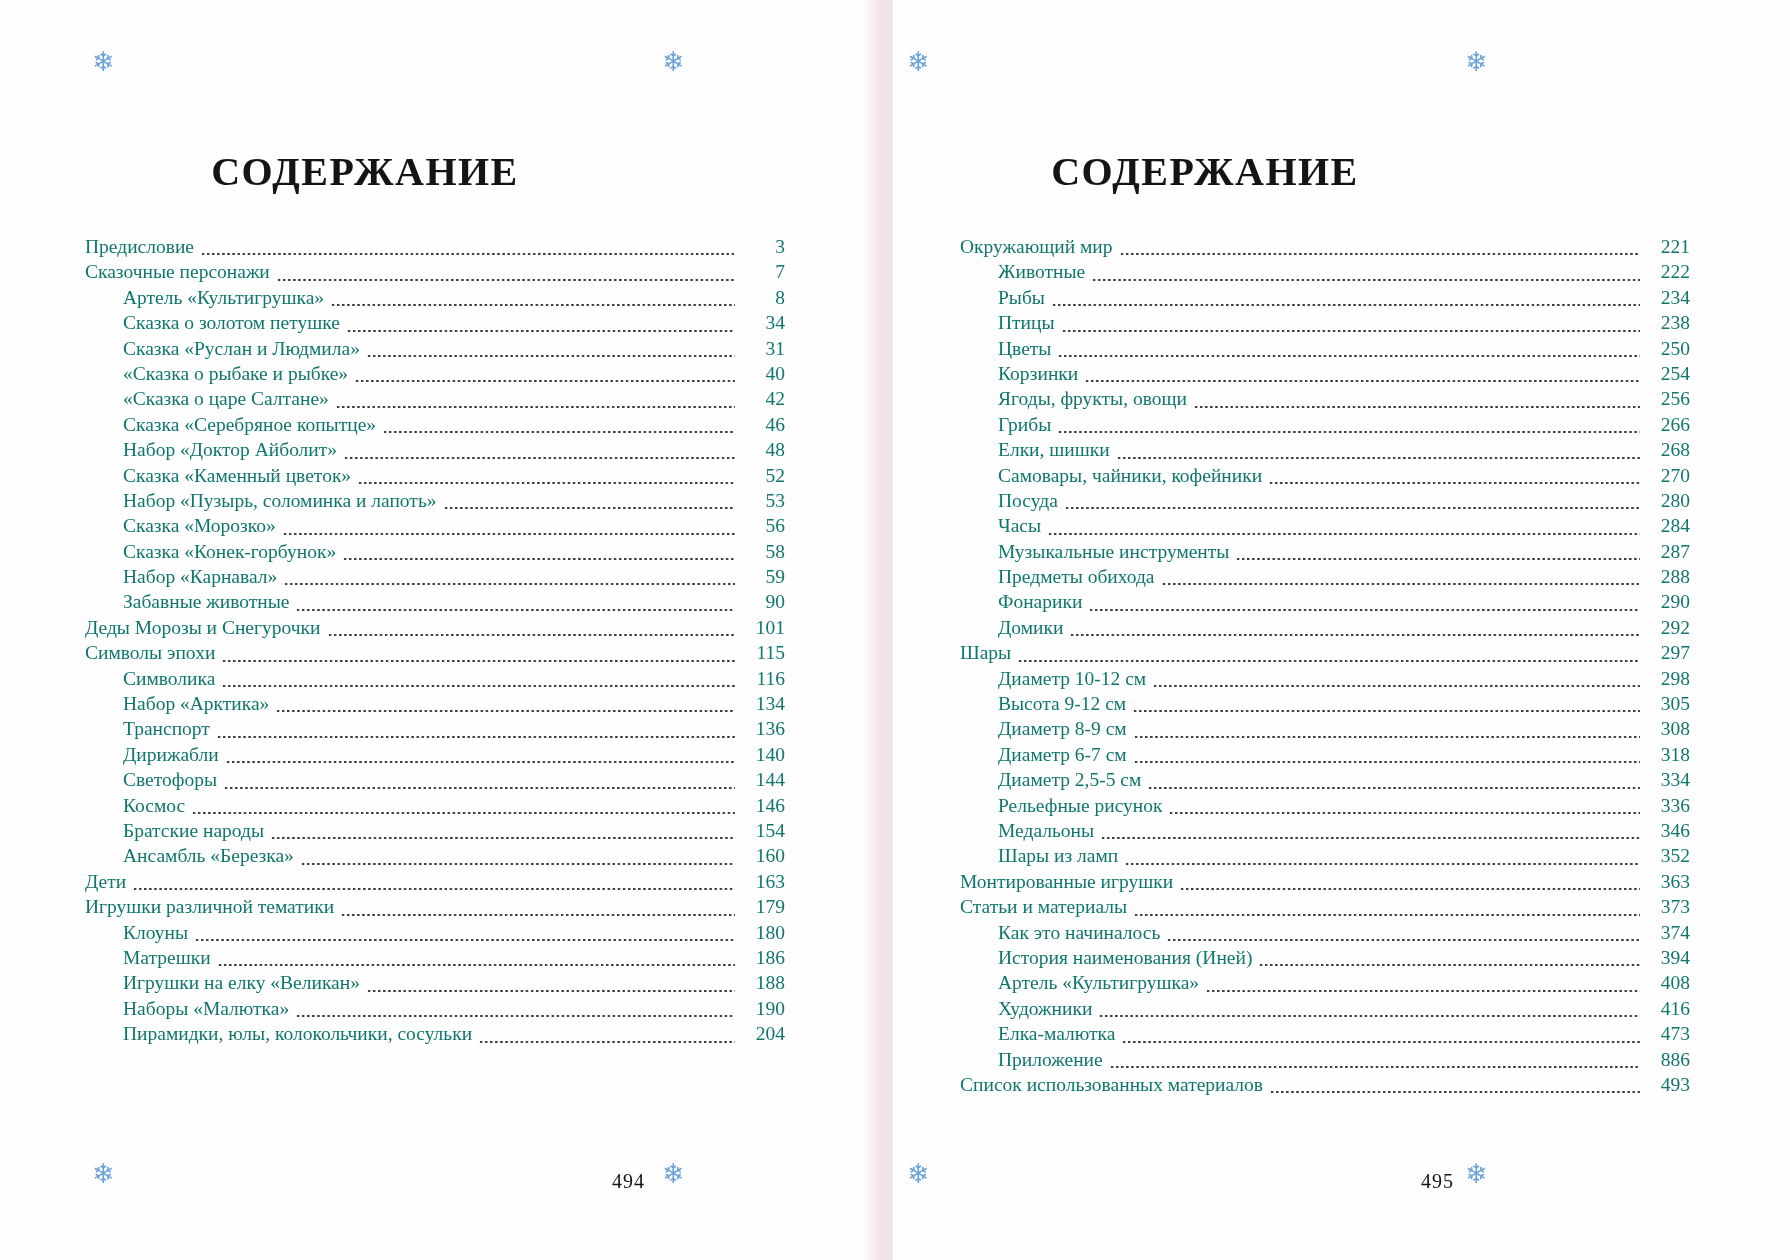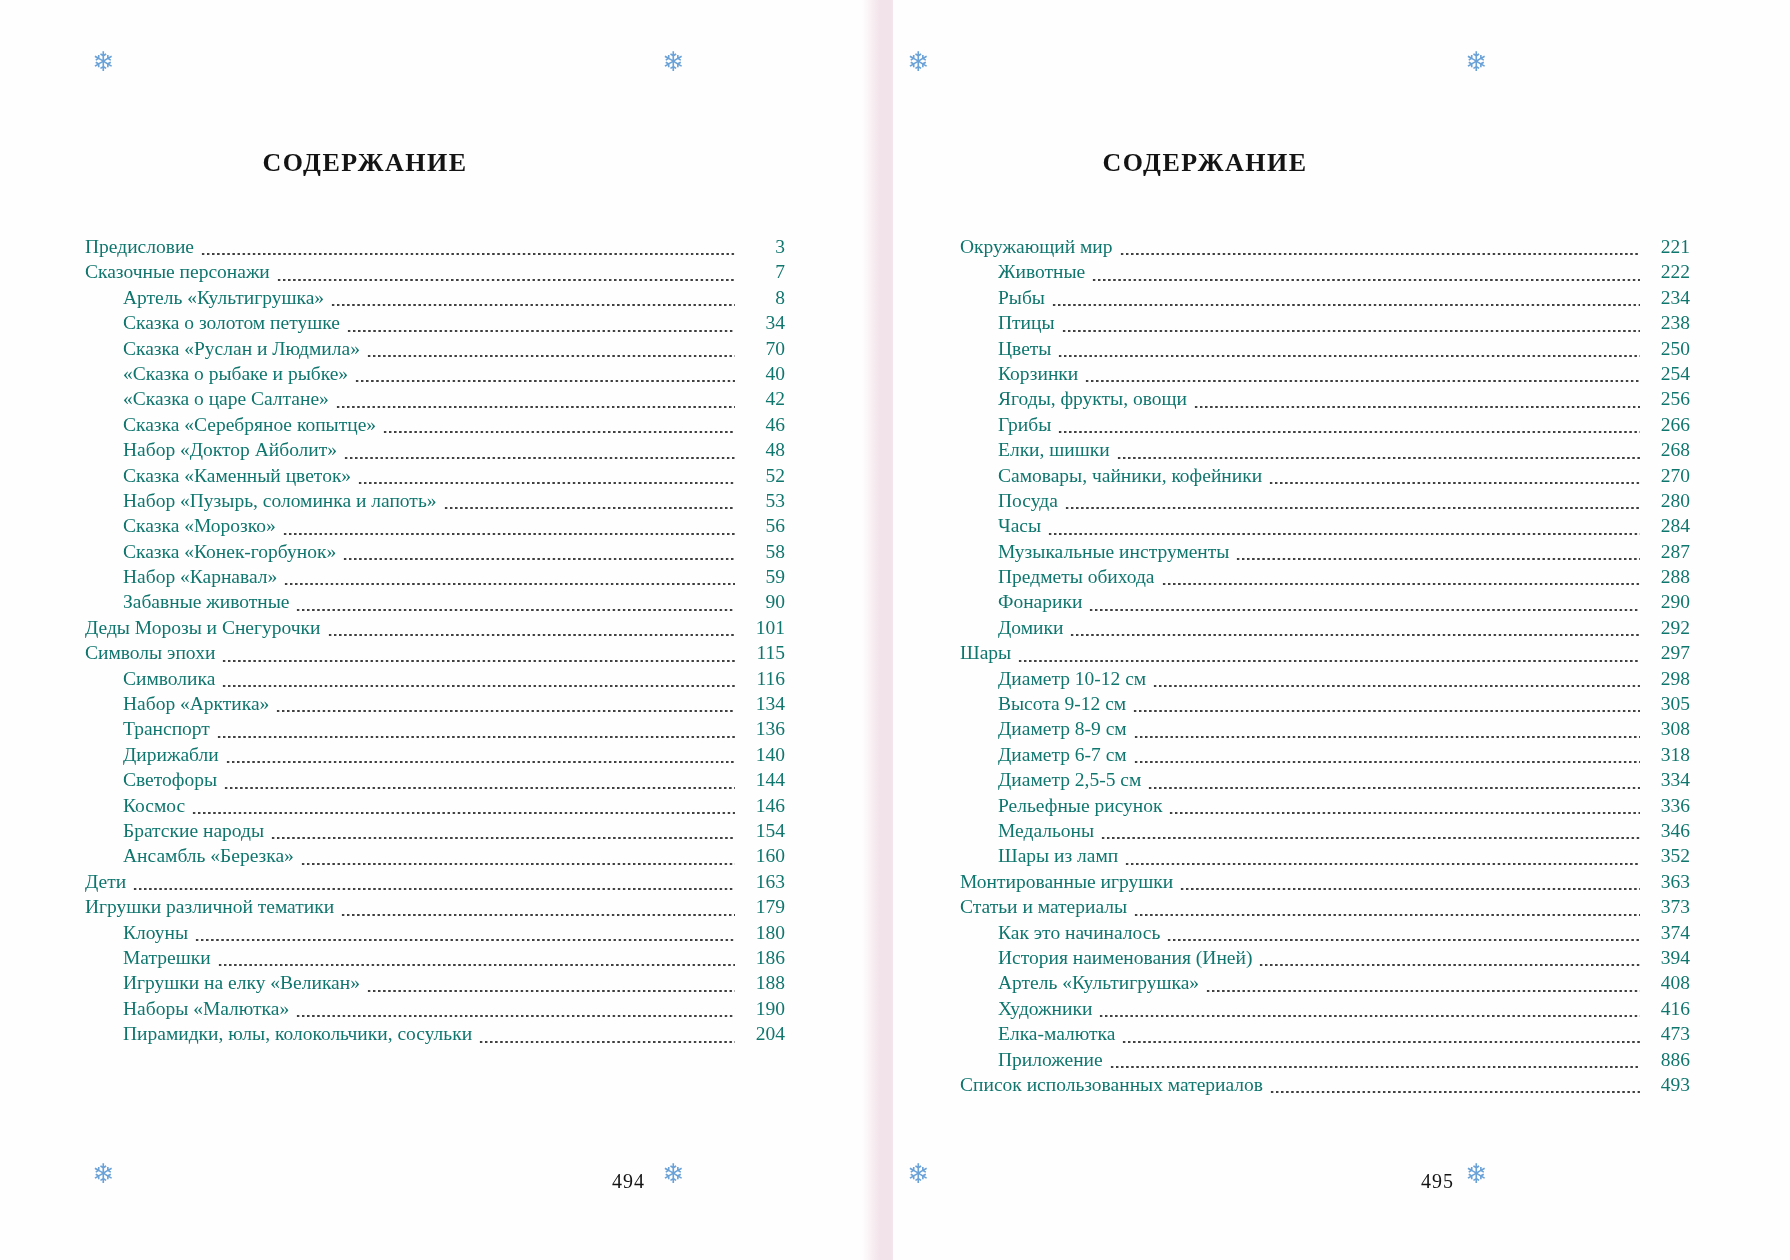--- a/index.html
+++ b/index.html
@@ -48,21 +48,21 @@
   .page-left  .snowflake.br { left: 662px; top: 1160px; }
   .page-right .snowflake.tl { left: 14px;  top: 48px; }
   .page-right .snowflake.tr { left: 572px; top: 48px; }
   .page-right .snowflake.bl { left: 14px;  top: 1160px; }
   .page-right .snowflake.br { left: 572px; top: 1160px; }
 
   .title {
     position: absolute;
     top: 148px;
     margin: 0;
-    font-size: 26px;
+    font-size: 40px;
     font-weight: 700;
     letter-spacing: 1.5px;
     color: #141414;
     text-align: center;
   }
   .page-left  .title { left: 85px; width: 560px; }
   .page-right .title { left: 67px; width: 490px; }
 
   .toc {
     position: absolute;
@@ -135,21 +135,21 @@
           <span class="num">8</span>
         </div>
         <div class="row indent">
           <span class="label">Сказка о золотом петушке</span>
           <span class="dots"></span>
           <span class="num">34</span>
         </div>
         <div class="row indent">
           <span class="label">Сказка «Руслан и Людмила»</span>
           <span class="dots"></span>
-          <span class="num">70</span>
+          <span class="num">31</span>
         </div>
         <div class="row indent">
           <span class="label">«Сказка о рыбаке и рыбке»</span>
           <span class="dots"></span>
           <span class="num">40</span>
         </div>
         <div class="row indent">
           <span class="label">«Сказка о царе Салтане»</span>
           <span class="dots"></span>
           <span class="num">42</span>

